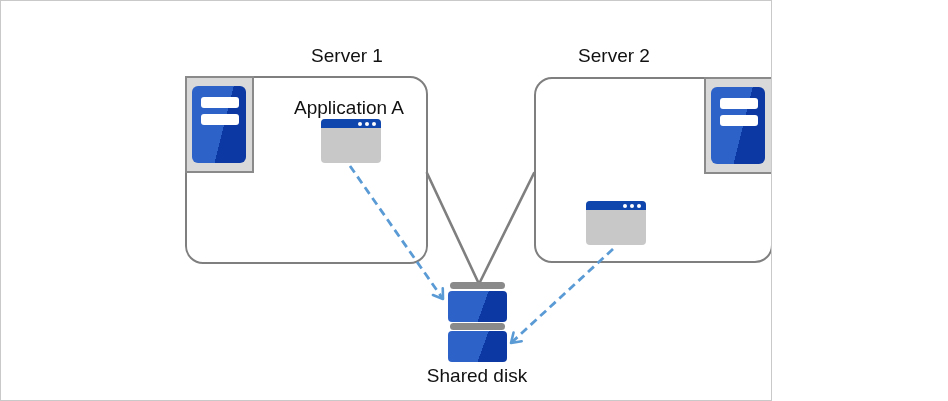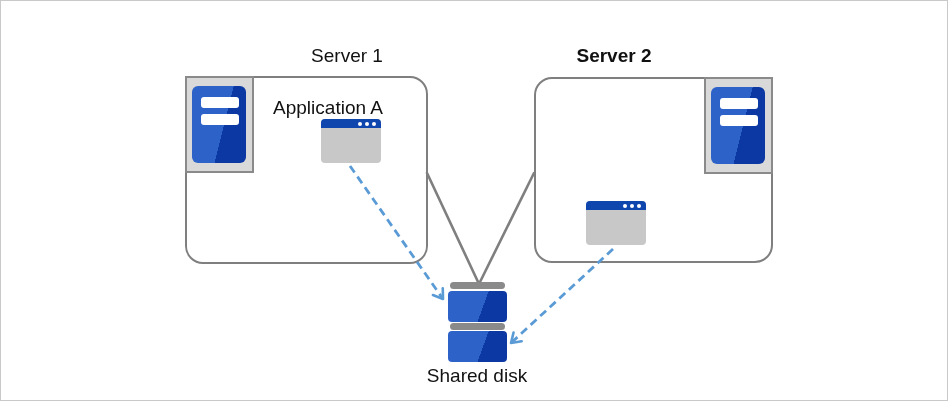--- a/index.html
+++ b/index.html
@@ -1,20 +1,20 @@
 <!DOCTYPE html>
 <html><head>
 <meta charset="utf-8">
 <style>
   html, body { margin: 0; padding: 0; background: #ffffff; }
   body { font-family: "Liberation Sans", "DejaVu Sans", sans-serif; }
 
   .canvas {
     position: relative;
-    width: 948px;
+    width: 772px;
     height: 401px;
     box-sizing: border-box;
     border: 1px solid #c9c9c9;
     background: #ffffff;
     overflow: hidden;
   }
 
   
   .group-box {
     position: absolute;
@@ -108,22 +108,22 @@
   
   .diagram-label {
     position: absolute;
     width: 200px;
     text-align: center;
     font-size: 19px;
     color: #111111;
     white-space: nowrap;
   }
   .label-server1 { left: 246px; top: 44px; }
-  .label-server2 { left: 513px; top: 44px; font-weight: bold; }
-  .label-app-a   { left: 227px; top: 96px; }
+  .label-server2 { left: 513px; top: 44px; }
+  .label-app-a   { left: 248px; top: 96px; }
   .label-app-b   { left: 516px; top: 175px; }
   .label-disk    { left: 376px; top: 364px; }
 
   
   .connectors {
     position: absolute;
     left: 0; top: 0;
     width: 948px; height: 401px;
     pointer-events: none;
   }

